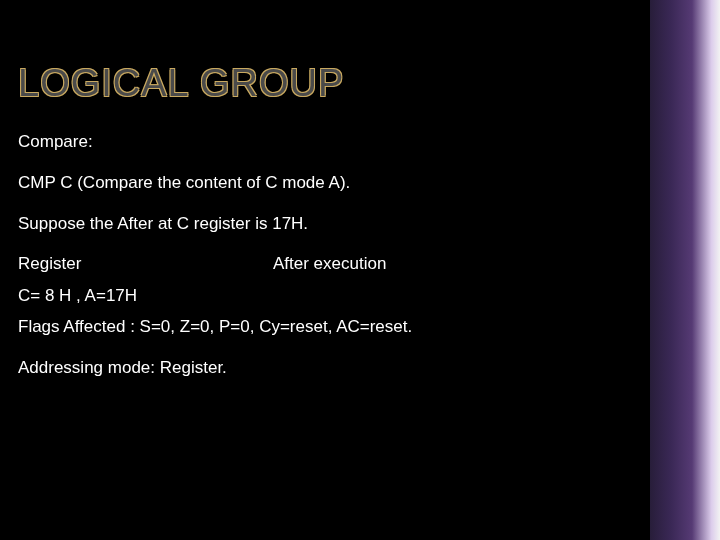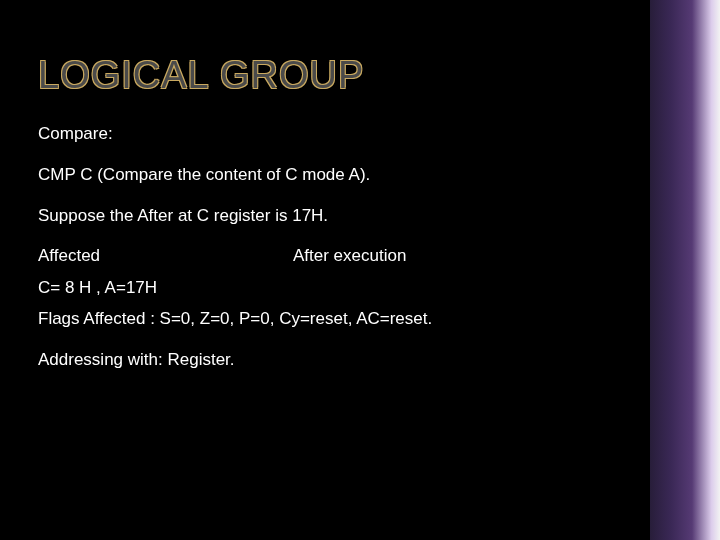--- a/index.html
+++ b/index.html
@@ -16,23 +16,24 @@
     position: absolute;
     top: 0;
     right: 0;
     width: 70px;
     height: 540px;
     background: linear-gradient(90deg, #2a1f3d 0%, #3d2a5a 30%, #5a3d7a 60%, #e8d8f8 88%, #ffffff 100%);
     opacity: 0.95;
   }
   .slide {
     position: relative;
-    padding: 54px 40px 0 38px;
+    padding: 54px 40px 0 18px;
     color: #fff;
     z-index: 1;
+    margin-top: 8px;
   }
   h1.title {
     margin: 0 0 26px 0;
     font-family: Impact, "Arial Black", sans-serif;
     font-weight: normal;
     font-size: 38px;
     letter-spacing: 1px;
     color: #4a4a4a;
     text-shadow:
       -1px -1px 0 #c9a960,
@@ -66,24 +67,24 @@
 <div class="accent-bar"></div>
 
 <div class="slide">
   <h1 class="title">LOGICAL GROUP</h1>
 
   <p class="line">Compare:</p>
   <p class="line">CMP C (Compare the content of C mode A).</p>
   <p class="line">Suppose the After at  C register is 17H.</p>
 
   <div class="row">
-    <div class="left">Affected</div>
+    <div class="left">Register</div>
     <div class="right">After execution</div>
   </div>
 
   <div class="block">
     <div class="row tight">
       <div class="left"> C= 8 H , A=17H</div>
     </div>
     <p class="line tight">Flags Affected : S=0, Z=0, P=0, Cy=reset, AC=reset.</p>
-    <p class="line tight">Addressing with: Register.</p>
+    <p class="line tight">Addressing mode: Register.</p>
   </div>
 </div>
 
 </body></html>

